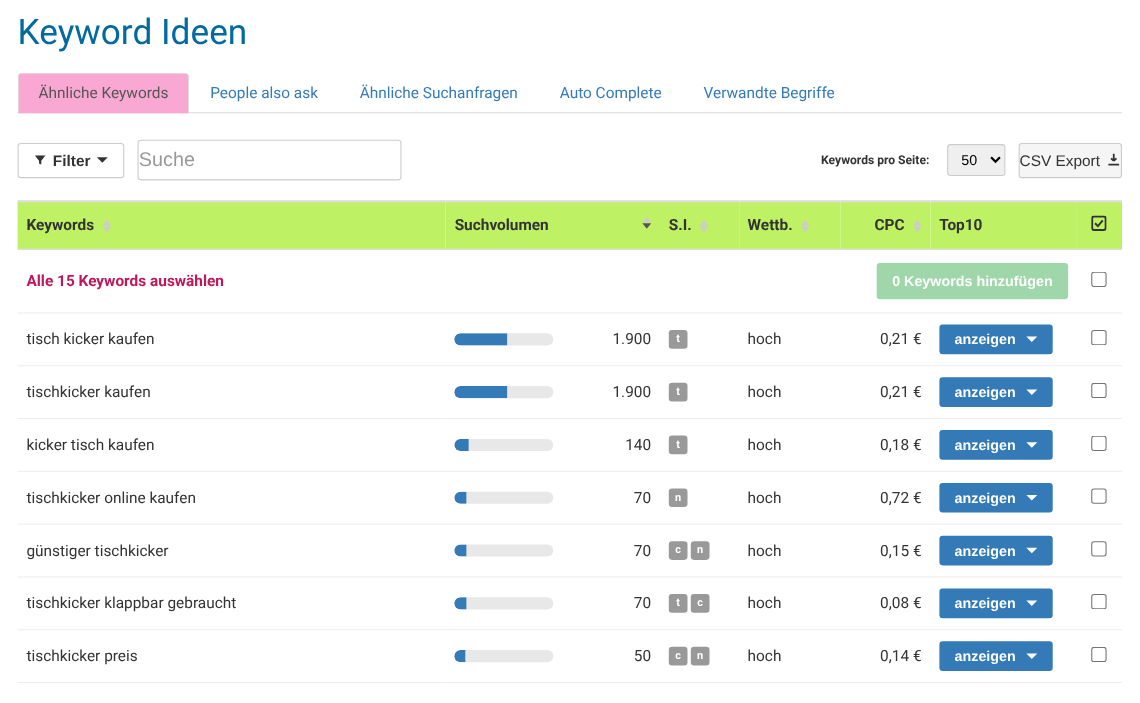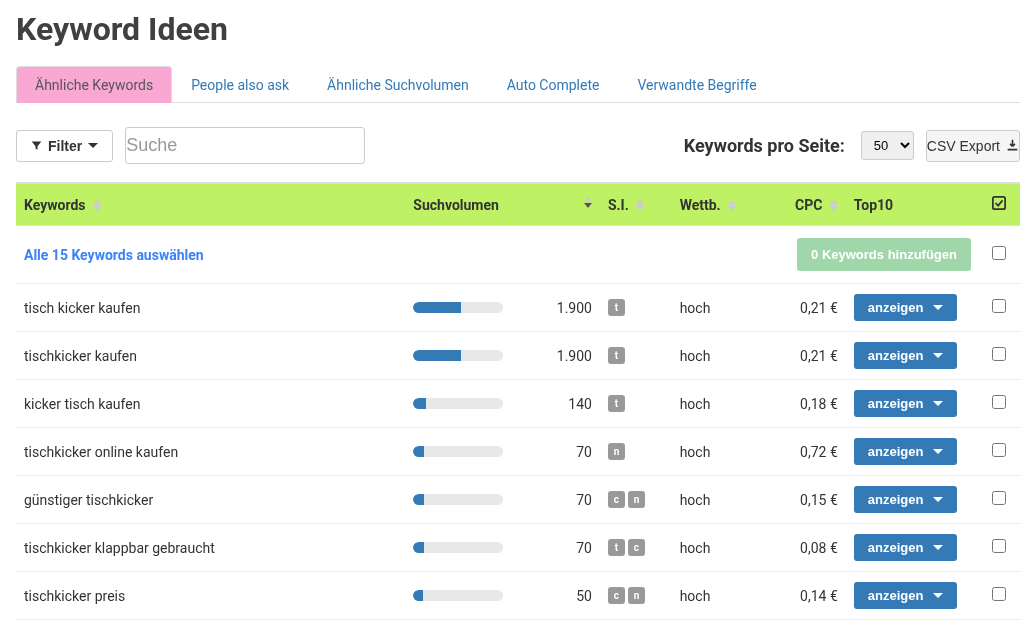--- a/index.html
+++ b/index.html
@@ -5,22 +5,22 @@
     * { box-sizing: border-box; margin: 0; padding: 0; }
     body {
       font-family: -apple-system, BlinkMacSystemFont, "Segoe UI", Roboto, "Helvetica Neue", Arial, sans-serif;
       background: #fff;
       color: #333;
       padding: 10px 16px;
       width: 1036px;
     }
     h1 {
       font-size: 32px;
-      font-weight: 700;
-      color: #404040;
+      font-weight: 400;
+      color: #0369a1;
       margin-bottom: 18px;
     }
     .tabs {
       display: flex;
       border-bottom: 1px solid #ddd;
       gap: 0;
     }
     .tab {
       padding: 10px 18px;
       font-size: 14px;
@@ -60,21 +60,21 @@
       padding: 7px 0;
       border: 1px solid #ccc;
       border-radius: 3px;
       font-size: 18px;
       width: 240px;
       color: #333;
     }
     .search-input::placeholder { color: #999; }
     .spacer { flex: 1; }
     .per-page-label {
-      font-size: 18px;
+      font-size: 11px;
       font-weight: 700;
       color: #333;
       margin-right: 4px;
     }
     .per-page-select {
       padding: 5px 8px;
       border: 1px solid #ccc;
       border-radius: 3px;
       font-size: 13px;
       background: #efefef;
@@ -131,21 +131,21 @@
     th.col-cpc { width: 80px; text-align: right; }
     th.col-top10 { width: 130px; }
     th.col-check { width: 40px; text-align: center; }
     .checkall-icon svg { width: 14px; height: 14px; }
 
     .selectall-row td {
       padding: 12px 8px;
       border-bottom: 1px solid #eee;
     }
     .selectall-link {
-      color: #3b82f6;
+      color: #be185d;
       font-weight: 700;
       font-size: 14px;
       cursor: pointer;
     }
     .add-btn {
       background: #9fd7ab;
       color: #fff;
       border: none;
       padding: 9px 14px;
       font-size: 13px;
@@ -224,21 +224,21 @@
     }
   </style>
 </head>
 <body>
 
 <h1>Keyword Ideen</h1>
 
 <div class="tabs" id="tabs">
     <div class="tab active">Ähnliche Keywords</div>
     <div class="tab">People also ask</div>
-    <div class="tab">Ähnliche Suchvolumen</div>
+    <div class="tab">Ähnliche Suchanfragen</div>
     <div class="tab">Auto Complete</div>
     <div class="tab">Verwandte Begriffe</div>
   </div>
 
 <div class="toolbar">
   <button class="filter-btn">
     <svg viewBox="0 0 16 16" fill="currentColor">
         <path d="M1 2h14l-5.5 7v5l-3-1.5V9z"></path>
       </svg>
     <span>Filter</span>

